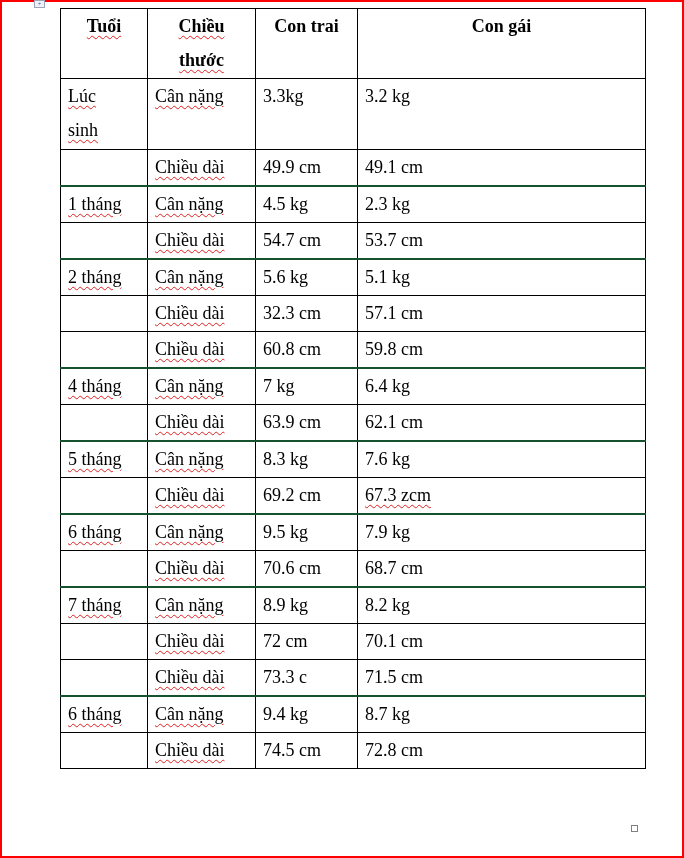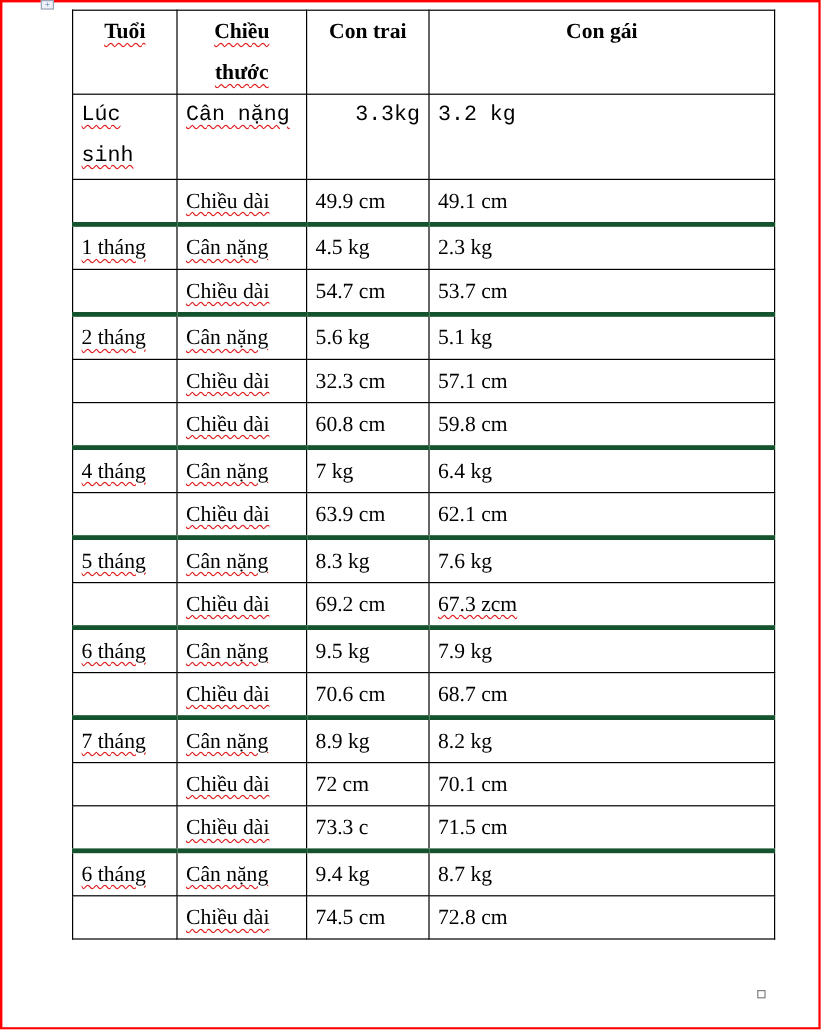--- a/index.html
+++ b/index.html
@@ -31,26 +31,26 @@
     border:1px solid #000;
     vertical-align:top;
     font-size:18px;
     color:#000;
     padding:0 7px;
     line-height:34px;
   }
   table.growth th {
     font-weight:bold; text-align:center; line-height:34px;
   }
-  tr.group-start td { border-top:4px solid #14532d; }
+  tr.group-start td { border-top:2px solid #14532d; }
   .sq { text-decoration: underline wavy #e02020; text-decoration-thickness:1px; text-underline-offset:3px; }
   .row-std td { height:35px; }
-  .row-tall td { height:70px;font-family:Liberation Mono, monospace; }
+  .row-tall td { height:70px; }
   .head td, .head th { height:69px; }
-  .spread { display:flex; justify-content:flex-end; }
+  .spread { display:flex; justify-content:flex-start; }
 </style>
 </head>
 <body>
 
 <div class="frame"></div>
 <div class="move-handle">+</div>
 
 <table class="growth">
   <colgroup>
     <col style="width:87px">

